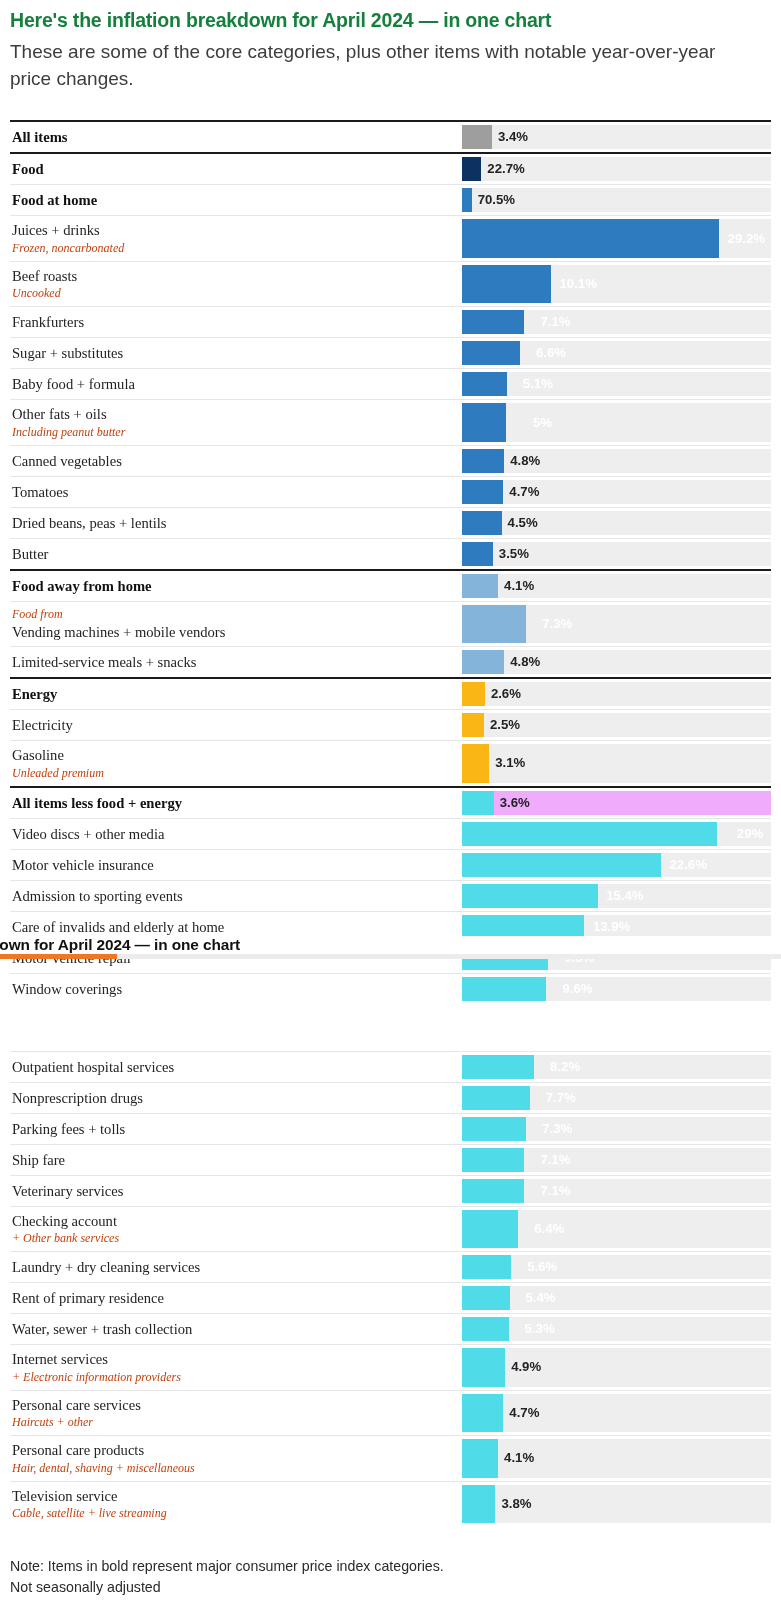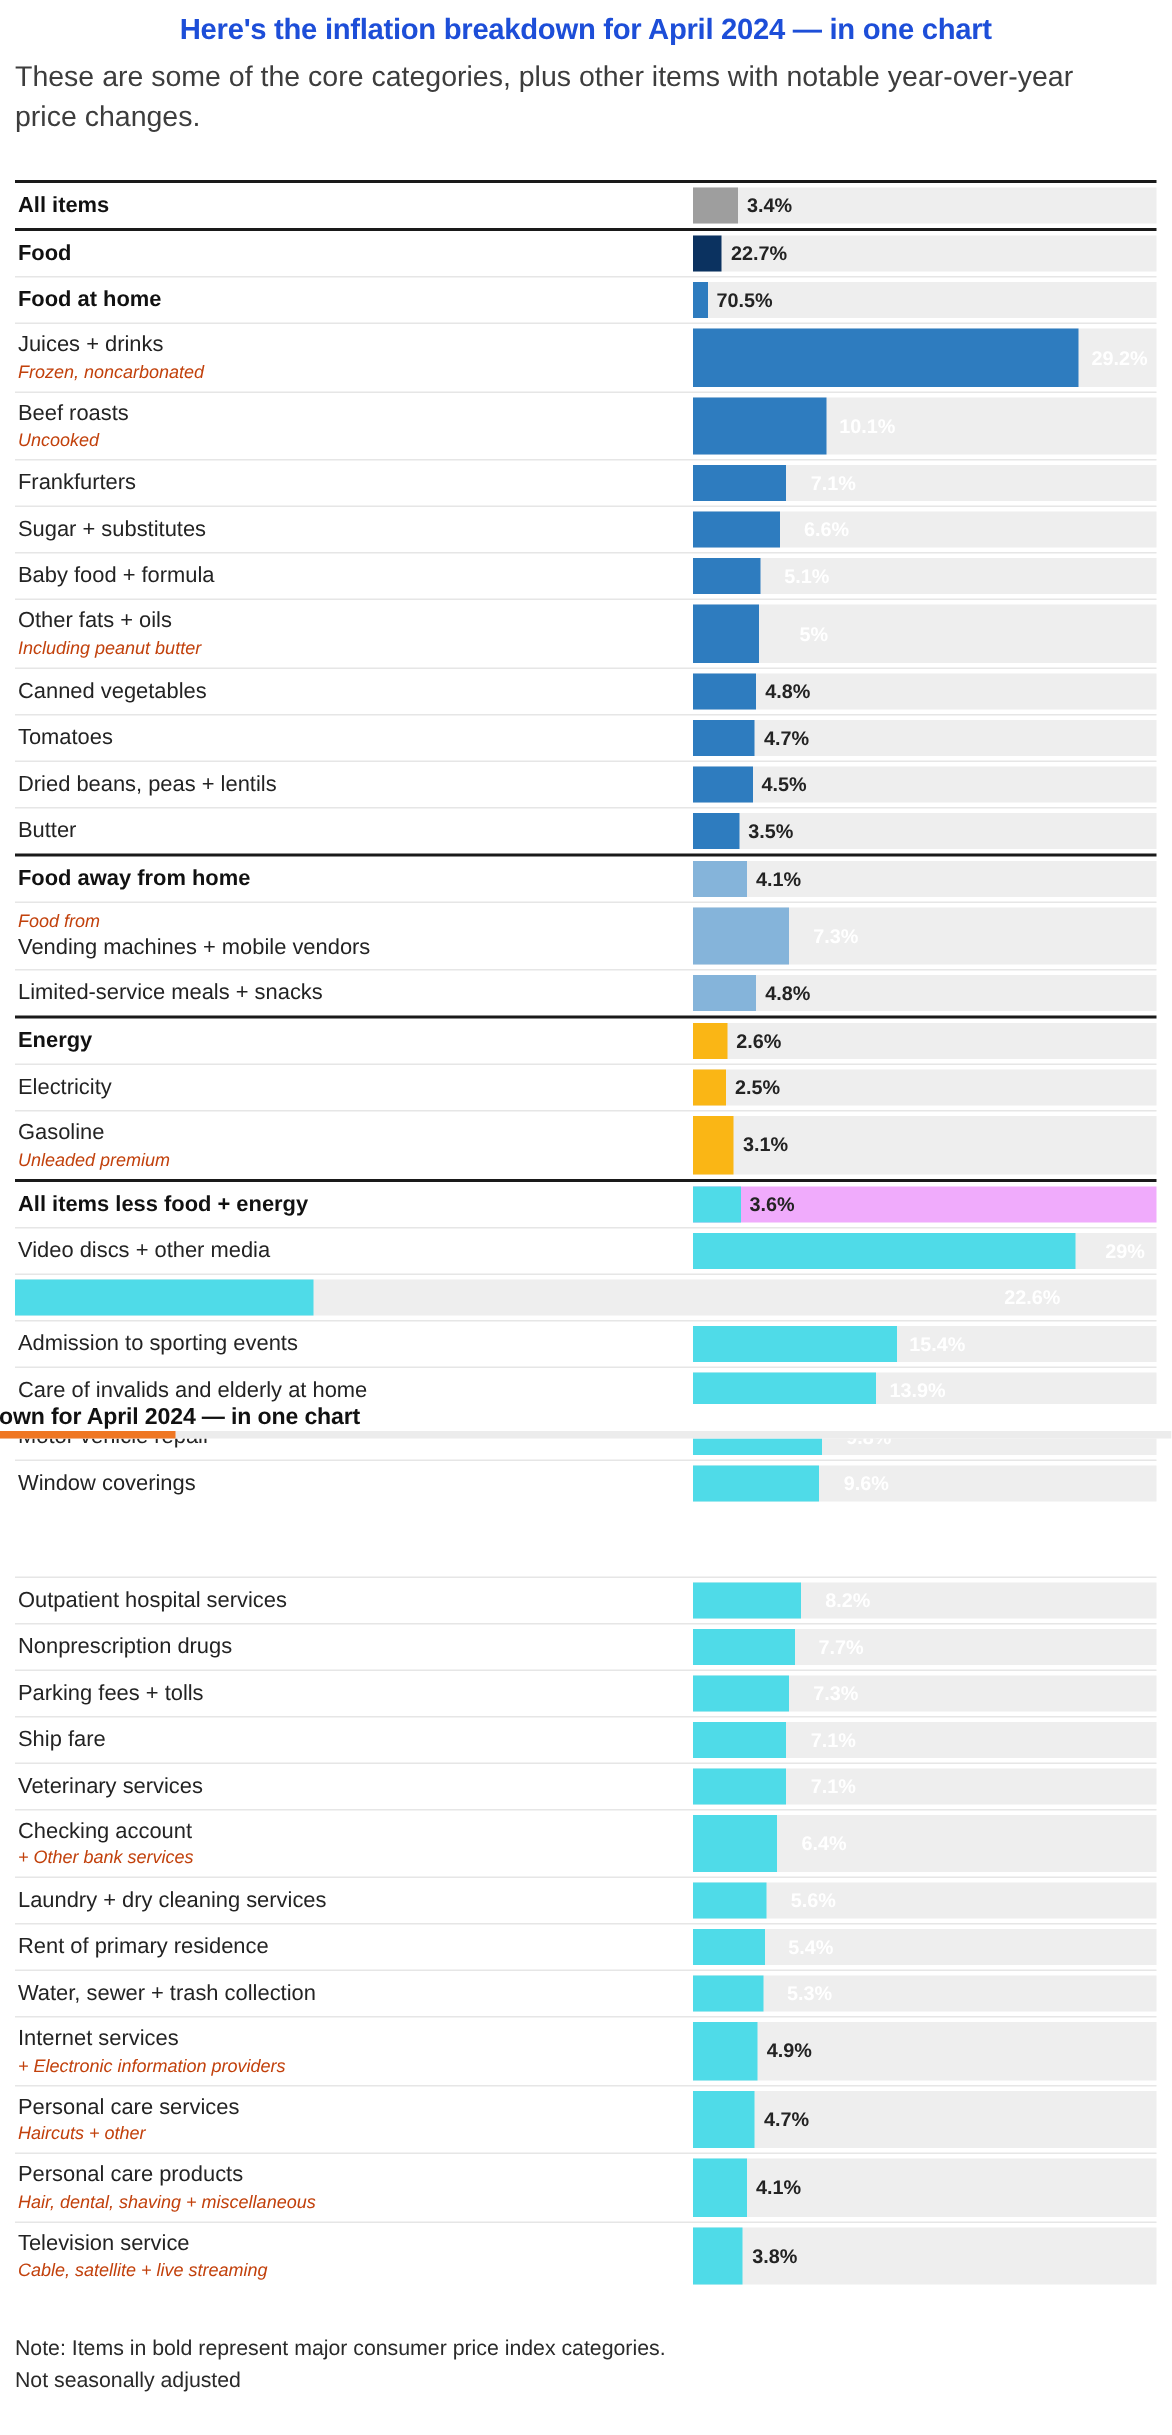--- a/index.html
+++ b/index.html
@@ -14,22 +14,21 @@
 
   .page { width: 781px; padding: 0 10px 0 10px; }
 
   
   .hdr { padding: 8px 0 0 0; }
   .hdr-title {
     font-size: 19.5px;
     font-weight: bold;
     letter-spacing: -0.2px;
     line-height: 1.25;
-    color: #1d4ed8;
-    text-align: center;
+    color: #15803d;
   }
   .hdr-sub {
     margin-top: 7px;
     font-size: 19px;
     line-height: 1.42;
     color: #3d3d3d;
     max-width: 735px;
   }
 
   
@@ -45,20 +44,21 @@
   .row.sep-top { border-top: 2.5px solid #1a1a1a; }
   .row.first { border-top: 2.5px solid #1a1a1a; }
 
   .row-label {
     width: 452px;
     flex: 0 0 452px;
     display: flex;
     flex-direction: column;
     justify-content: center;
     padding: 5px 8px 5px 2px;
+    font-family: Liberation Serif, serif;
   }
   .lbl {
     font-size: 14.6px;
     line-height: 1.26;
     color: #232323;
     white-space: nowrap;
   }
   .row.bold .lbl { font-weight: bold; color: #111111; }
   .sub {
     font-size: 12px;
@@ -333,20 +333,23 @@
       <div class="row">
         <div class="row-label">
           <div class="lbl">Video discs + other media</div>
         </div>
         <div class="row-track" style="background: rgb(238, 238, 238);">
           <div class="bar" style="width: 255.24px; background: rgb(79, 219, 232);"></div>
           <div class="val inside" style="right: 7.76027px;">29%</div>
         </div>
       </div>
       <div class="row">
+        <div class="row-label">
+          <div class="lbl">Motor vehicle insurance</div>
+        </div>
         <div class="row-track" style="background: rgb(238, 238, 238);">
           <div class="bar" style="width: 198.911px; background: rgb(79, 219, 232);"></div>
           <div class="val inside" style="right: 64.089px;">22.6%</div>
         </div>
       </div>
       <div class="row">
         <div class="row-label">
           <div class="lbl">Admission to sporting events</div>
         </div>
         <div class="row-track" style="background: rgb(238, 238, 238);">

